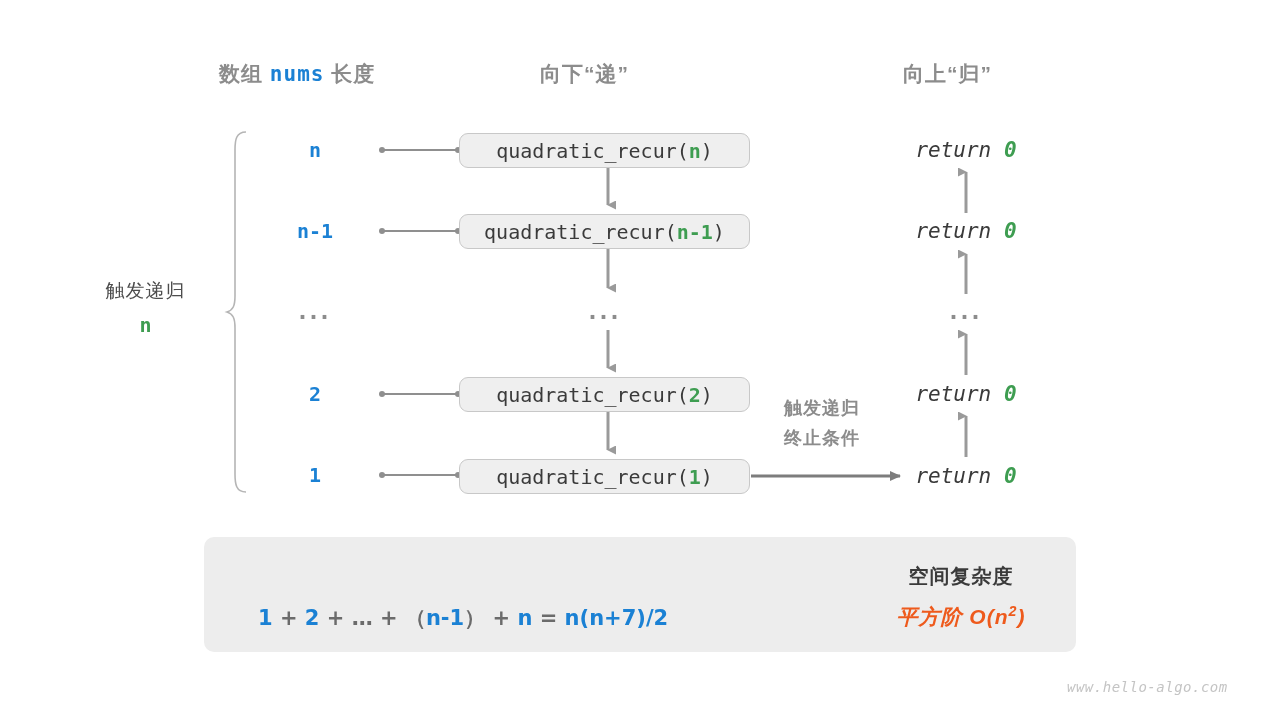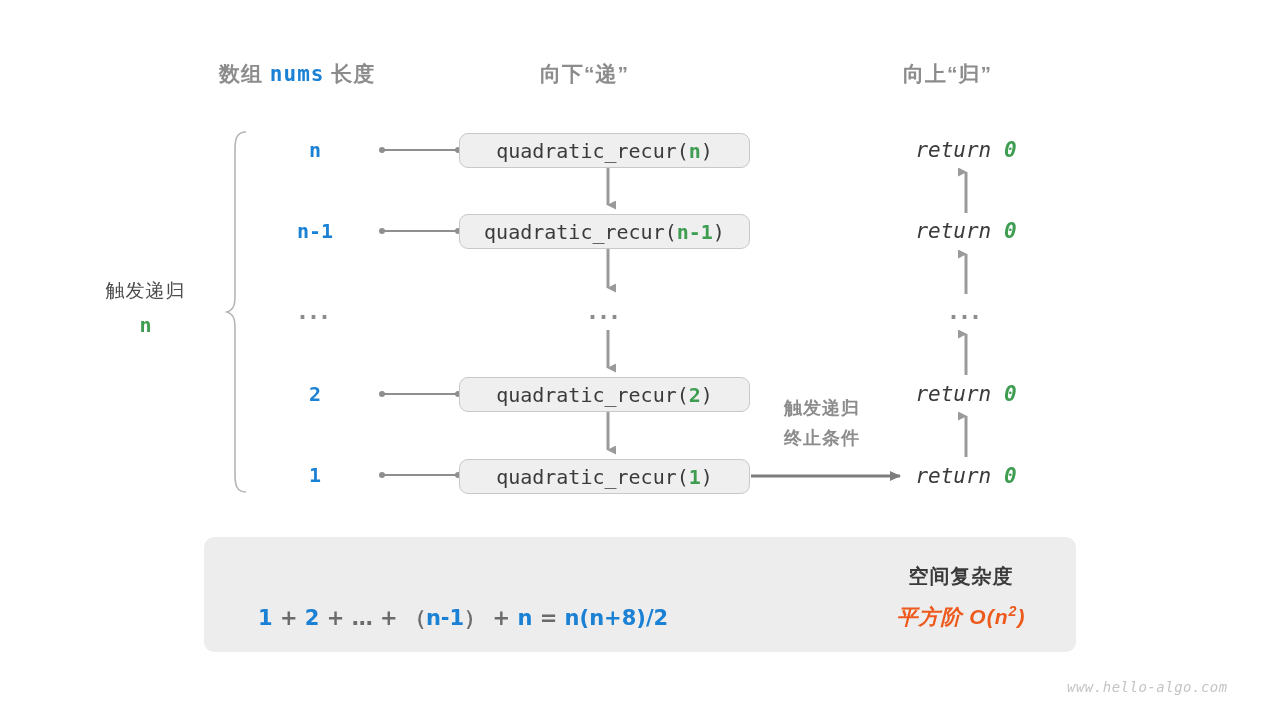--- a/index.html
+++ b/index.html
@@ -301,21 +301,21 @@
   </div>
 
   <div class="abs ret" style="left:886px; top:464px; width:160px;">
     <span>return </span><span class="val">0</span>
   </div>
 
   <div class="abs summary-panel" style="left:204px; top:537px; width:872px; height:115px;"></div>
 
 
   <div class="abs summary-formula" style="left:258px; top:604px;">
-    <span>1</span><span class="op"> + </span><span>2</span><span class="op"> + </span><span class="op">…</span><span class="op"> + </span><span class="op">（</span><span>n-1</span><span class="op">）</span><span class="op"> + </span><span>n</span><span class="op"> = </span><span>n(n+8)/2</span>
+    <span>1</span><span class="op"> + </span><span>2</span><span class="op"> + </span><span class="op">…</span><span class="op"> + </span><span class="op">（</span><span>n-1</span><span class="op">）</span><span class="op"> + </span><span>n</span><span class="op"> = </span><span>n(n+7)/2</span>
   </div>
 
   <div class="abs sum-title" style="left:866px; top:563px; width:190px;">空间复杂度</div>
 
   <div class="abs sum-result" style="left:866px; top:603px; width:190px;font-style:italic;">
     <span>平方阶 O(n</span><sup>2</sup><span>)</span>
   </div>
 
   <div class="abs watermark" style="left:1067px; top:679px;">www.hello-algo.com</div>
 

